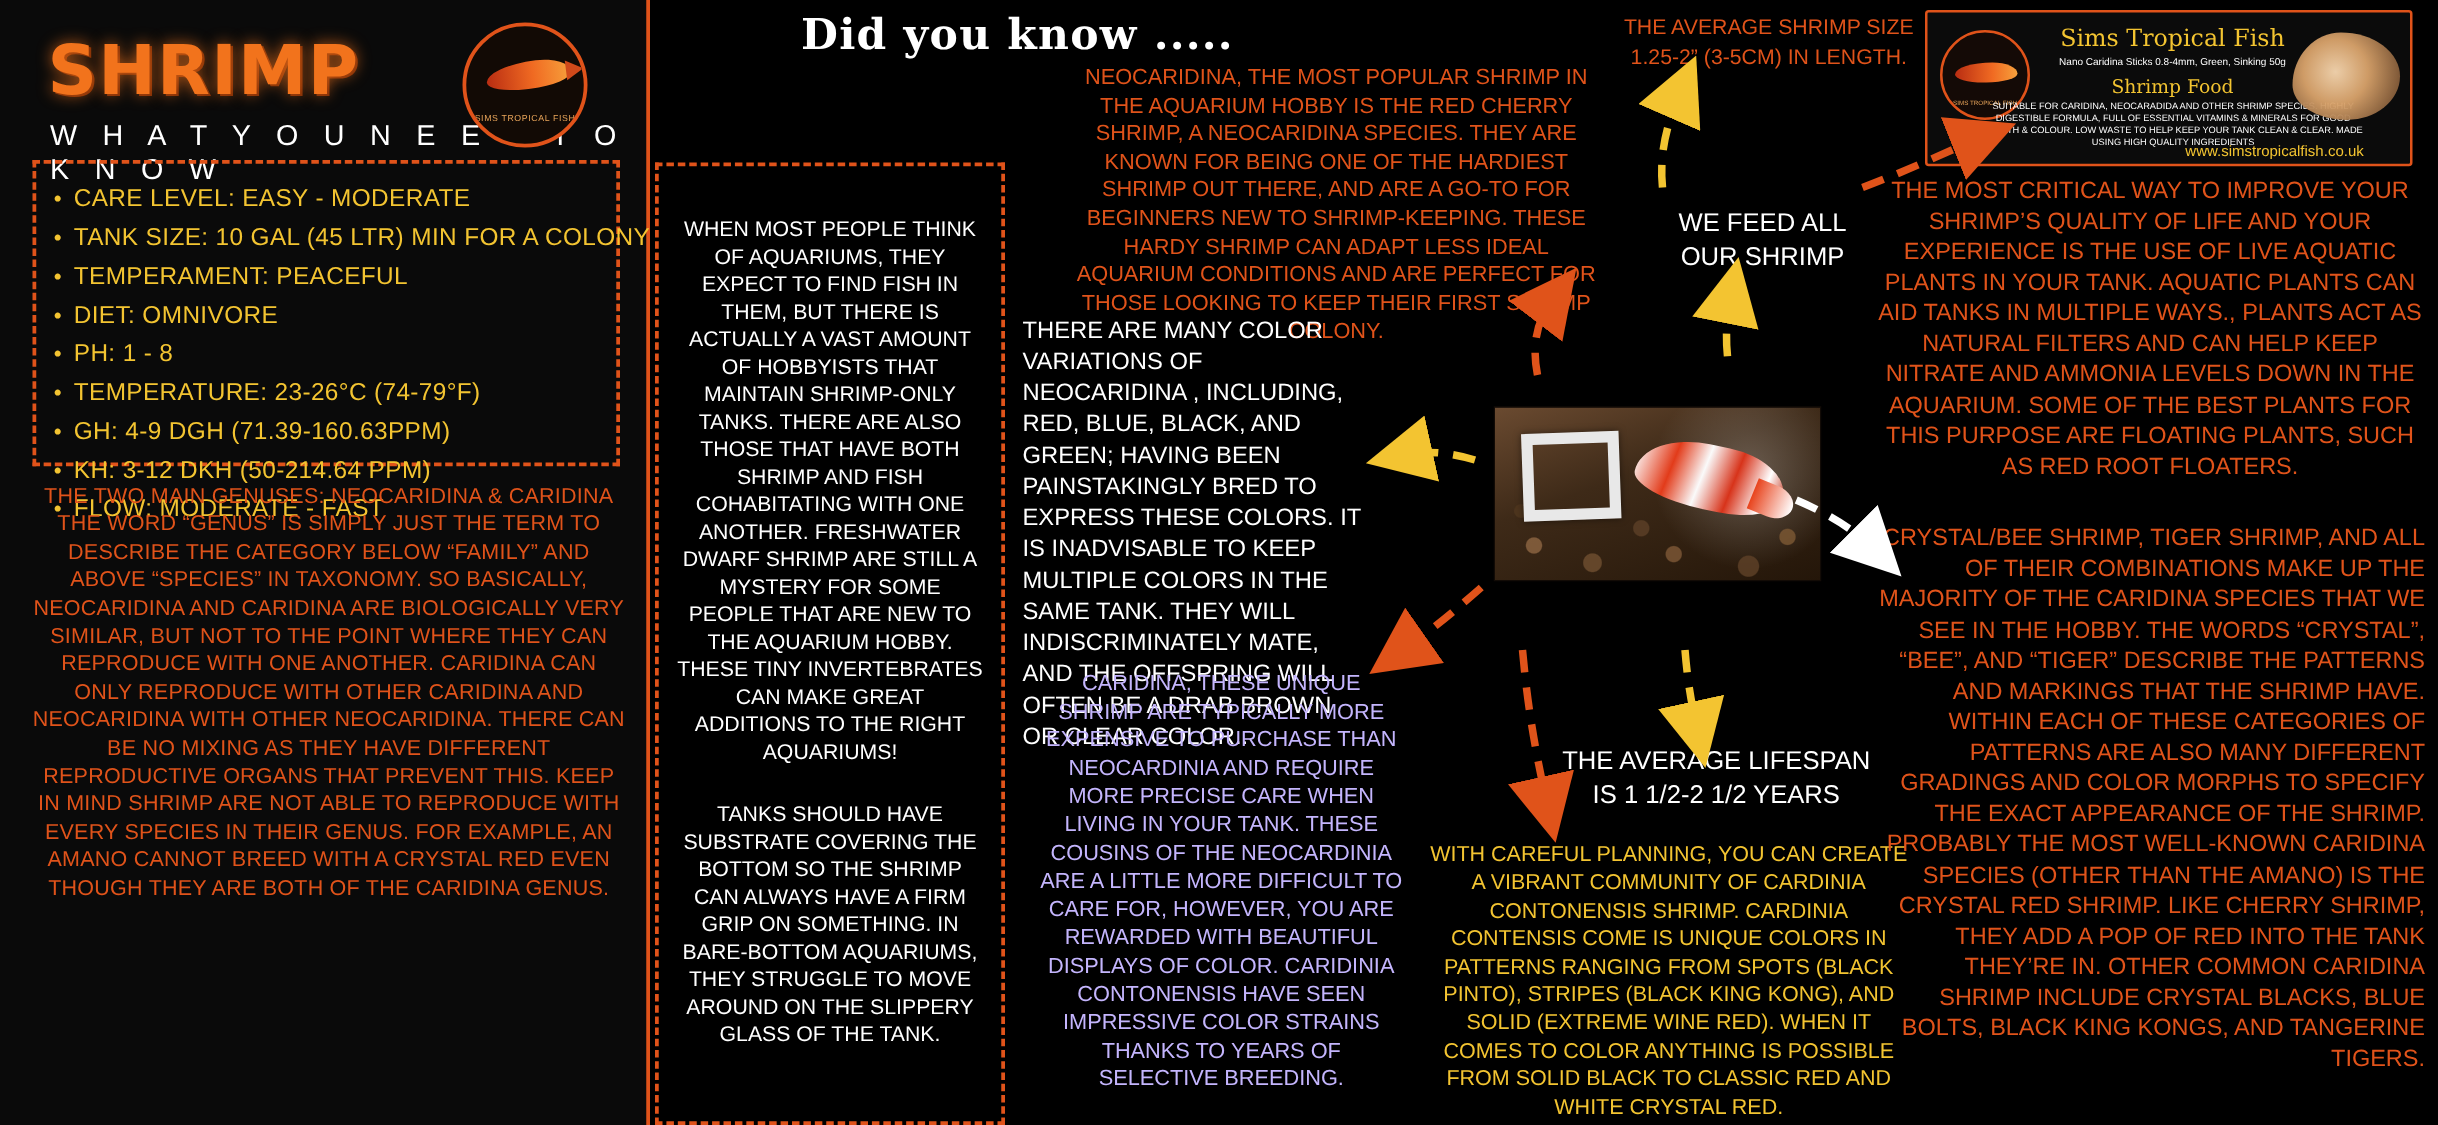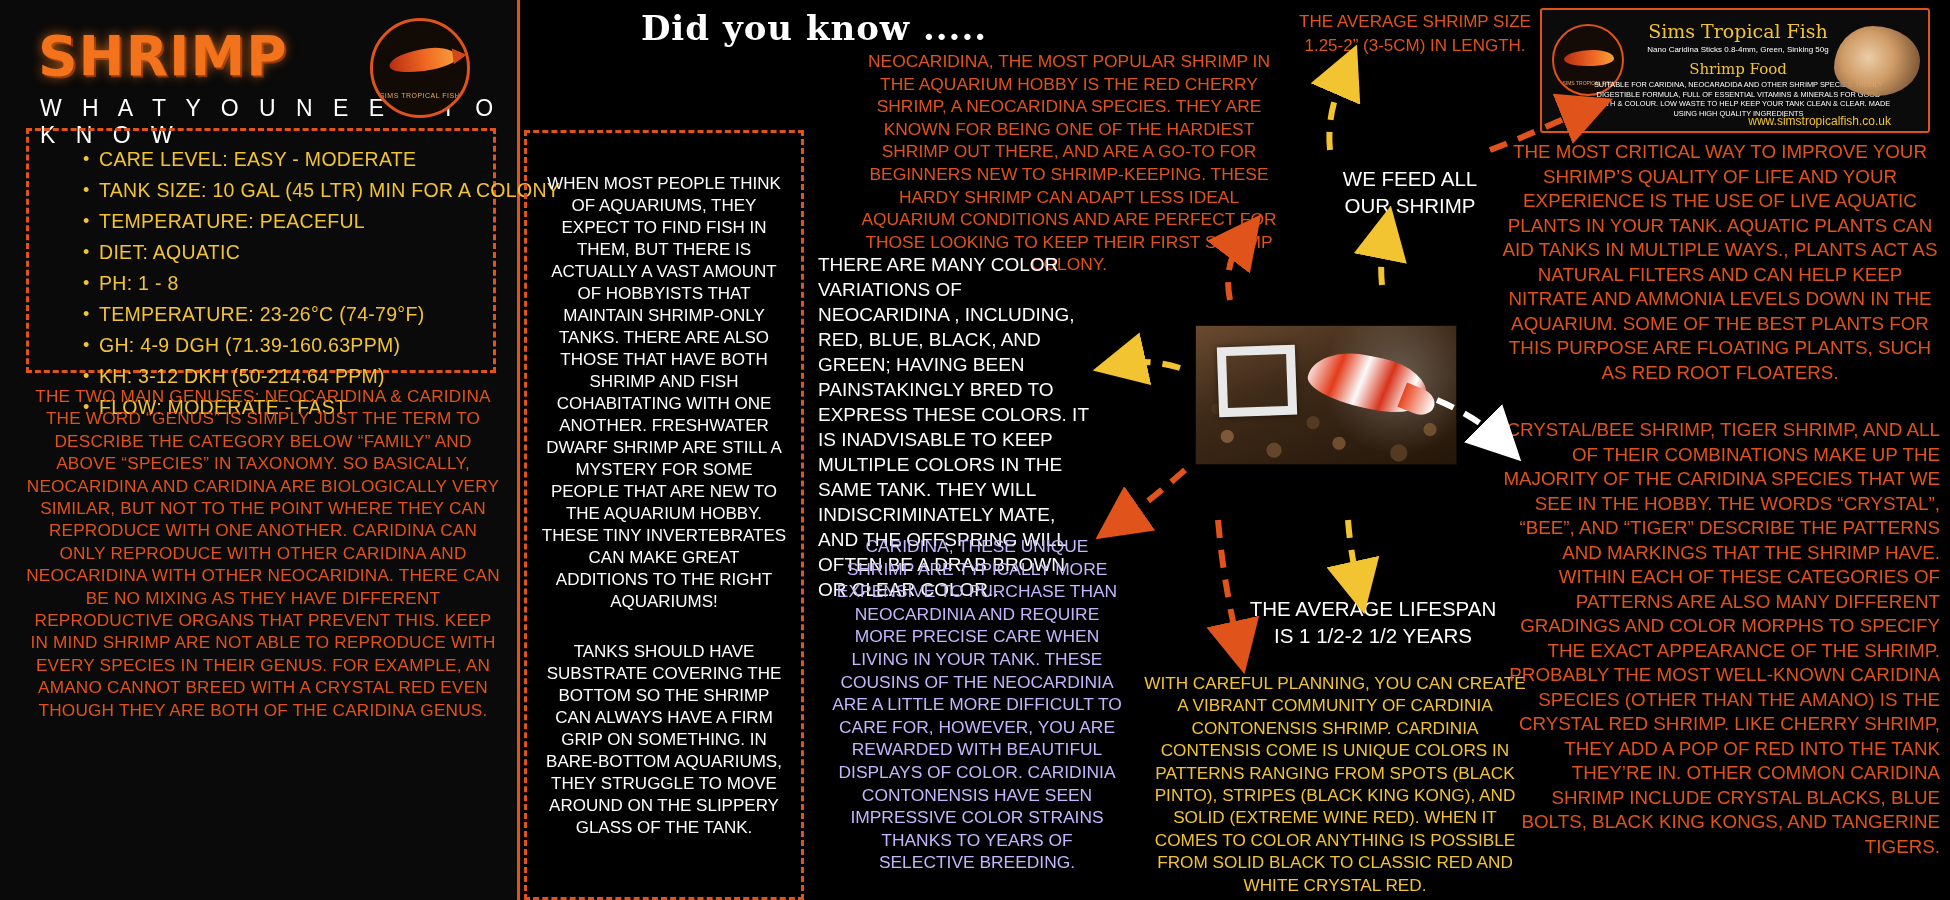--- a/index.html
+++ b/index.html
@@ -61,21 +61,20 @@
   .care-box { left:26px; top:128px; width:470px; height:245px; }
   ul.care-list { list-style:none; margin:0; padding:14px 10px 0 30px; }
   ul.care-list li {
     position:relative;
     color:#f3c431;
     font-size:19.5px;
     letter-spacing:.3px;
     line-height:29px;
     margin-bottom:2px;
     white-space:nowrap;
-    margin-left:40px;
   }
   ul.care-list li:before{
     content:"•"; position:absolute; left:-16px; color:#f3c431; font-size:18px;
   }
   .genus-text {
     position:absolute; left:26px; top:385px; width:474px;
     color:#e0531a; font-size:17.2px; line-height:22.4px;
     text-align:center; letter-spacing:.2px;
   }
 
@@ -245,22 +244,22 @@
 
     <div class="logo-circle">
       <div class="fish"></div>
       <div class="logo-text">SIMS TROPICAL FISH</div>
     </div>
 
     <div class="dashed-box care-box">
       <ul class="care-list">
         <li>CARE LEVEL: EASY - MODERATE</li>
         <li>TANK SIZE: 10 GAL (45 LTR) MIN FOR A COLONY</li>
-        <li>TEMPERATURE: PEACEFUL</li>
-        <li>DIET: AQUATIC</li>
+        <li>TEMPERAMENT: PEACEFUL</li>
+        <li>DIET: OMNIVORE</li>
         <li>PH: 1 - 8</li>
         <li>TEMPERATURE: 23-26°C (74-79°F)</li>
         <li>GH: 4-9 DGH (71.39-160.63PPM)</li>
         <li>KH: 3-12 DKH (50-214.64 PPM)</li>
         <li>FLOW: MODERATE - FAST</li>
       </ul>
     </div>
 
     <div class="genus-text">THE TWO MAIN GENUSES: NEOCARIDINA &amp; CARIDINA THE WORD “GENUS” IS SIMPLY JUST THE TERM TO DESCRIBE THE CATEGORY BELOW “FAMILY” AND ABOVE “SPECIES” IN TAXONOMY. SO BASICALLY, NEOCARIDINA AND CARIDINA ARE BIOLOGICALLY VERY SIMILAR, BUT NOT TO THE POINT WHERE THEY CAN REPRODUCE WITH ONE ANOTHER. CARIDINA CAN ONLY REPRODUCE WITH OTHER CARIDINA AND NEOCARIDINA WITH OTHER NEOCARIDINA. THERE CAN BE NO MIXING AS THEY HAVE DIFFERENT REPRODUCTIVE ORGANS THAT PREVENT THIS. KEEP IN MIND SHRIMP ARE NOT ABLE TO REPRODUCE WITH EVERY SPECIES IN THEIR GENUS. FOR EXAMPLE, AN AMANO CANNOT BREED WITH A CRYSTAL RED EVEN THOUGH THEY ARE BOTH OF THE CARIDINA GENUS.</div>
   </div>

